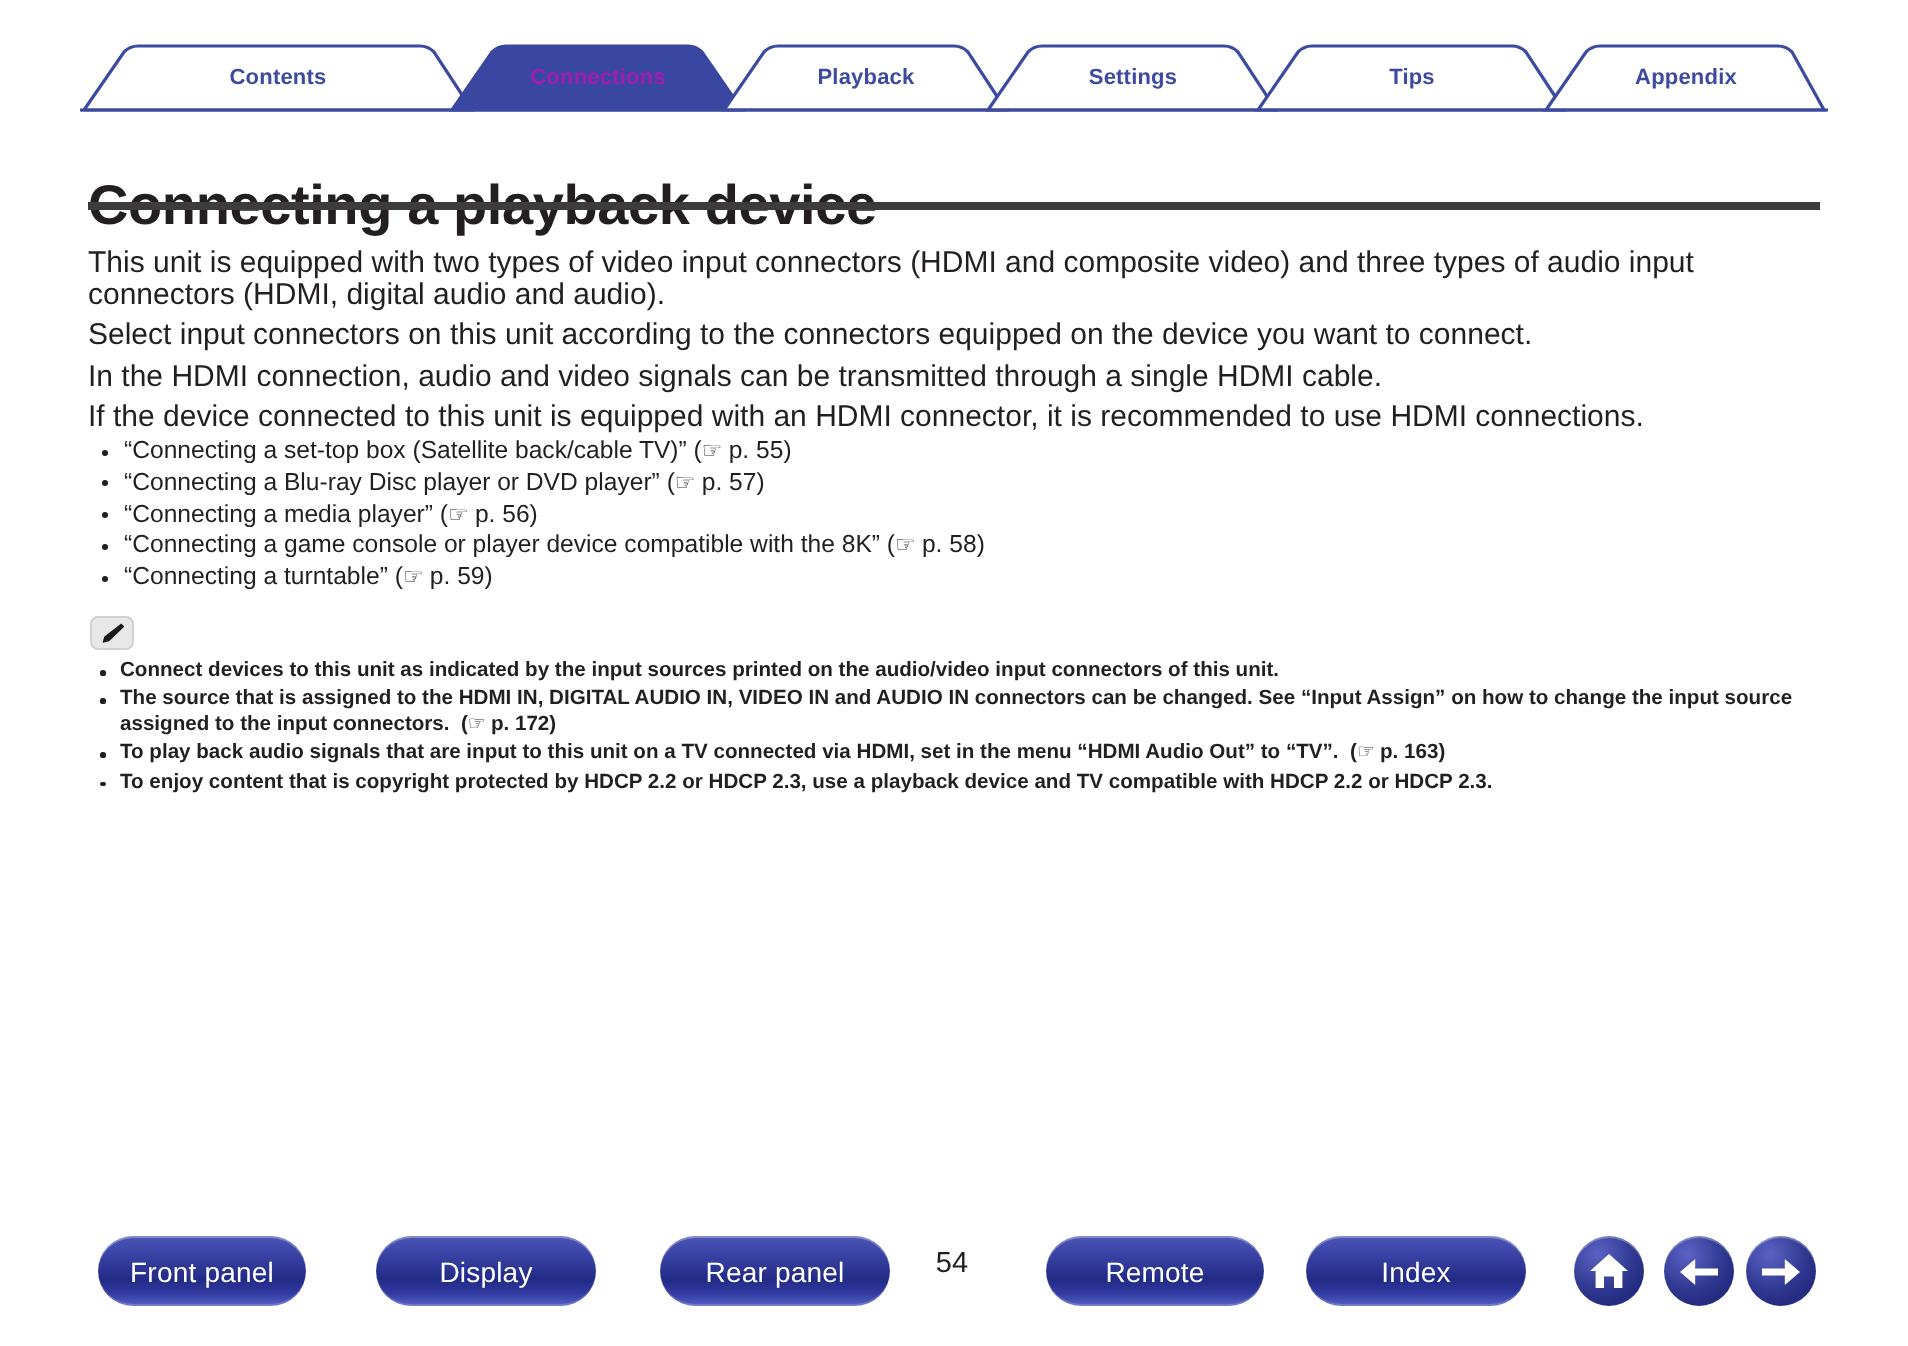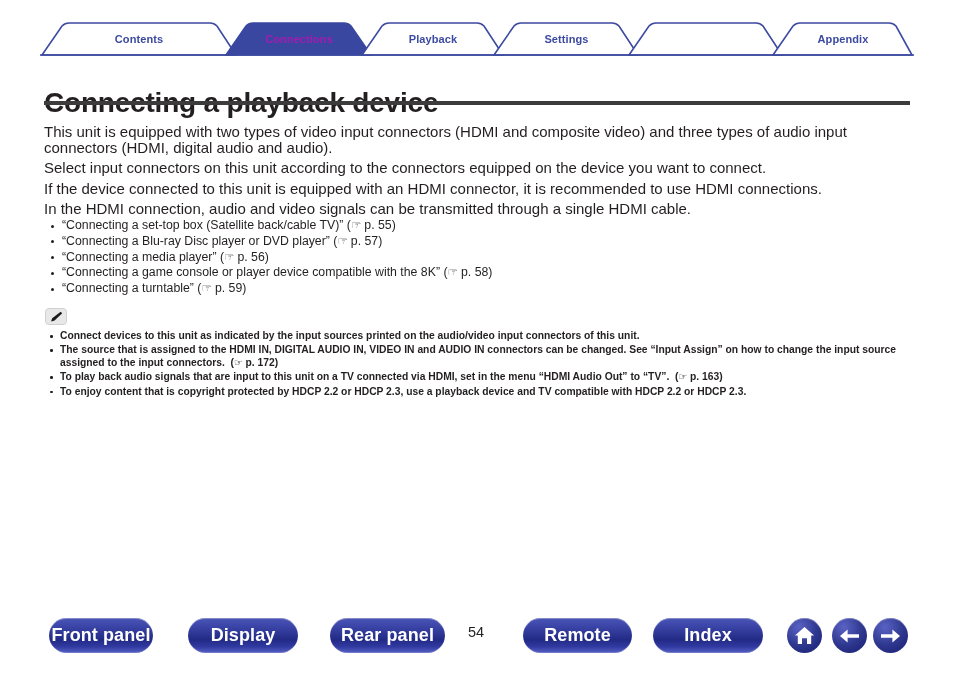--- a/index.html
+++ b/index.html
@@ -162,22 +162,22 @@
     background: linear-gradient(to bottom,
         #4b55b4 0%, #3f49ac 18%, #2a3390 50%, #222a86 62%,
         #313aa0 82%, #5660c4 100%);
     box-shadow: inset 0 1px 0 rgba(255,255,255,0.32),
                 inset 0 -1px 0 rgba(255,255,255,0.18);
     display: flex;
     align-items: center;
     justify-content: center;
   }
   .pill span {
-    font-size: 18px;
-    font-weight: bold;
+    font-size: 14px;
+    font-weight: normal;
     color: #ffffff;
     letter-spacing: 0.1px;
     white-space: nowrap;
   }
   .page-num {
     position: absolute;
     top: 6px;
     left: 455px;
     width: 42px;
     text-align: center;
@@ -216,31 +216,32 @@
 
     <path d="M733 33 L753 4 Q756 1 760 1 L849 1 Q853 1 856 4 L872 33 Z" fill="#ffffff" stroke="#3c4aa0" stroke-width="1.6"></path>
 
     <line x1="0" y1="33" x2="874" y2="33" stroke="#3c4aa0" stroke-width="1.6"></line>
   </svg>
 
   <div class="tab-label" style="left:25px;  width:148px;">Contents</div>
   <div class="tab-label active" style="left:208px; width:102px;">Connections</div>
   <div class="tab-label" style="left:345px; width:96px;">Playback</div>
   <div class="tab-label" style="left:477px; width:99px;">Settings</div>
+  <div class="tab-label" style="left:612px; width:108px;">Tips</div>
   <div class="tab-label" style="left:756px; width:94px;">Appendix</div>
 </div>
 
 <h1 class="page-title">Connecting a playback device</h1>
 <div class="title-rule"></div>
 
 <div class="body-block">
   <p class="para">This unit is equipped with two types of video input connectors (HDMI and composite video) and three types of audio input connectors (HDMI, digital audio and audio).</p>
   <p class="para spaced">Select input connectors on this unit according to the connectors equipped on the device you want to connect.</p>
+  <p class="para spaced">In the HDMI connection, audio and video signals can be transmitted through a single HDMI cable.</p>
   <p class="para spaced">If the device connected to this unit is equipped with an HDMI connector, it is recommended to use HDMI connections.</p>
-  <p class="para spaced">In the HDMI connection, audio and video signals can be transmitted through a single HDMI cable.</p>
 </div>
 
 <ul class="link-list">
   <li><span>“Connecting a set-top box (Satellite back/cable TV)”</span> (<span class="hand">☞</span> <span>p. 55</span>)</li>
   <li><span>“Connecting a Blu-ray Disc player or DVD player”</span> (<span class="hand">☞</span> <span>p. 57</span>)</li>
   <li><span>“Connecting a media player”</span> (<span class="hand">☞</span> <span>p. 56</span>)</li>
   <li><span>“Connecting a game console or player device compatible with the 8K”</span> (<span class="hand">☞</span> <span>p. 58</span>)</li>
   <li><span>“Connecting a turntable”</span> (<span class="hand">☞</span> <span>p. 59</span>)</li>
 </ul>
 

